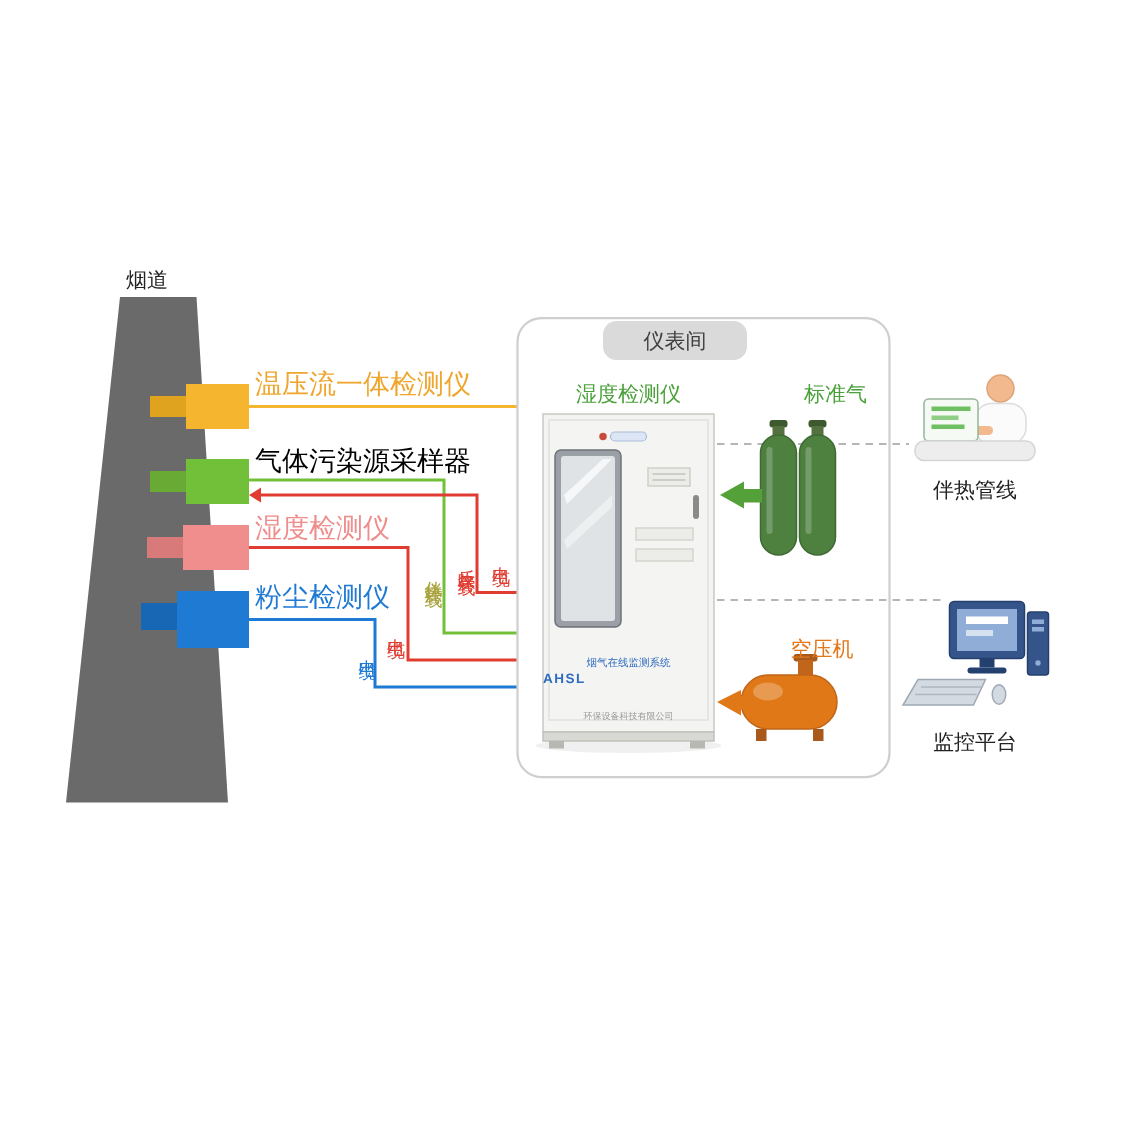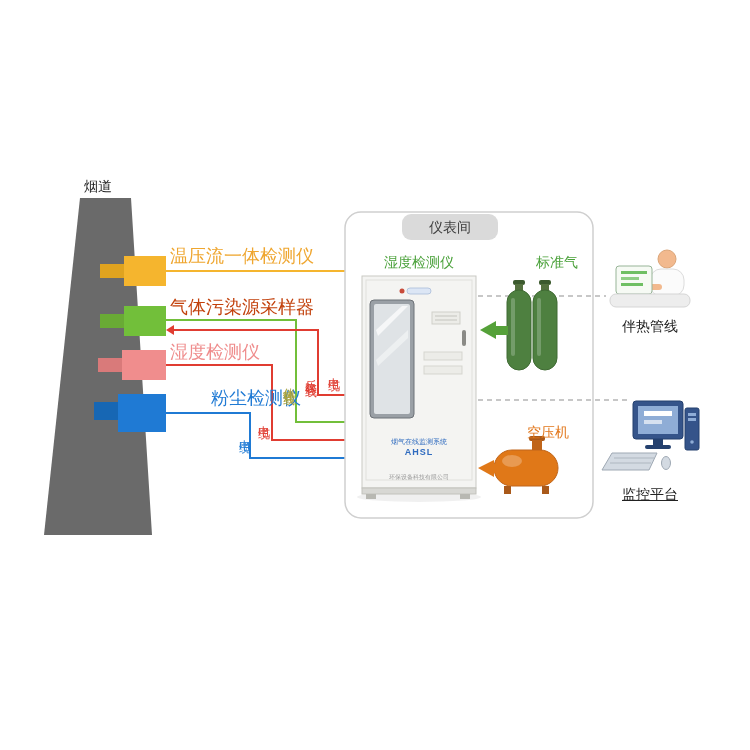--- a/index.html
+++ b/index.html
@@ -5,31 +5,31 @@
   html,body { margin:0; padding:0; background:#fff; }
   body { width:750px; height:750px; font-family:"Liberation Sans", sans-serif; }
   #stage { position:relative; width:750px; height:750px; background:#fff; overflow:hidden; }
   #stage svg.layer { position:absolute; left:0; top:0; }
   .lbl { position:absolute; font-size:18px; white-space:nowrap; line-height:1.2; }
   .lbl.big { font-size:14px; }
   .vlbl { position:absolute; writing-mode:vertical-rl; text-orientation:upright; font-size:12px; letter-spacing:2px; white-space:nowrap; }
   .center { text-align:center; }
   .flue-label { color:#222; }
   .s0 { color:#efa62f; }
-  .s1 { color:#c2410c; }
+  .s1 { color:#000000; }
   .s2 { color:#ef8c8c; }
-  .s3 { color:#1f7ad4;margin-left:41px; }
+  .s3 { color:#1f7ad4; }
   .red { color:#e03c31; }
   .olive { color:#a8a23b; }
   .blue { color:#1f7ad4; }
   .green { color:#4aa13a; }
   .orange { color:#e2771c; }
   .gray { color:#404040; }
   .cab-line1 { position:absolute; left:362px; width:114px; top:437px; font-size:7px; color:#2f6bbf; text-align:center; }
-  .cab-model { position:absolute; left:362px; width:114px; top:447px; font-size:9px; font-weight:bold; letter-spacing:1px; color:#2f6bbf; text-align:center; }
+  .cab-model { position:absolute; left:362px; width:114px; top:447px; font-size:9px; font-weight:bold; letter-spacing:1px; color:#2f6bbf; }
   .cab-footer { position:absolute; left:362px; width:114px; top:473px; font-size:6px; color:#9a9a9a; text-align:center; }
 </style>
 </head>
 <body>
 
 <div id="stage">
 
   <svg class="layer" width="750" height="750" viewBox="0 0 750 750">
 
     <polygon points="80,198 131,198 152,535 44,535" fill="#6a6a6a"></polygon>
@@ -167,15 +167,15 @@
   <div class="lbl big gray center" style="left:402px; top:219px; width:96px;">仪表间</div>
   <div class="lbl big green center" style="left:362px; top:254px; width:114px;">湿度检测仪</div>
   <div class="lbl big green center" style="left:504px; top:254px; width:56px;margin-left:25px;">标准气</div>
   <div class="lbl big orange center" style="left:520px; top:424px; width:56px;">空压机</div>
 
   <div class="cab-line1">烟气在线监测系统</div>
   <div class="cab-model">AHSL</div>
   <div class="cab-footer">环保设备科技有限公司</div>
 
   <div class="lbl big center" style="left:622px; top:318px; width:56px; color:#222;">伴热管线</div>
-  <div class="lbl big center" style="left:622px; top:486px; width:56px; color:#222;text-decoration:underline;">监控平台</div>
+  <div class="lbl big center" style="left:622px; top:486px; width:56px; color:#222;">监控平台</div>
 
 </div>
 
 </body></html>

